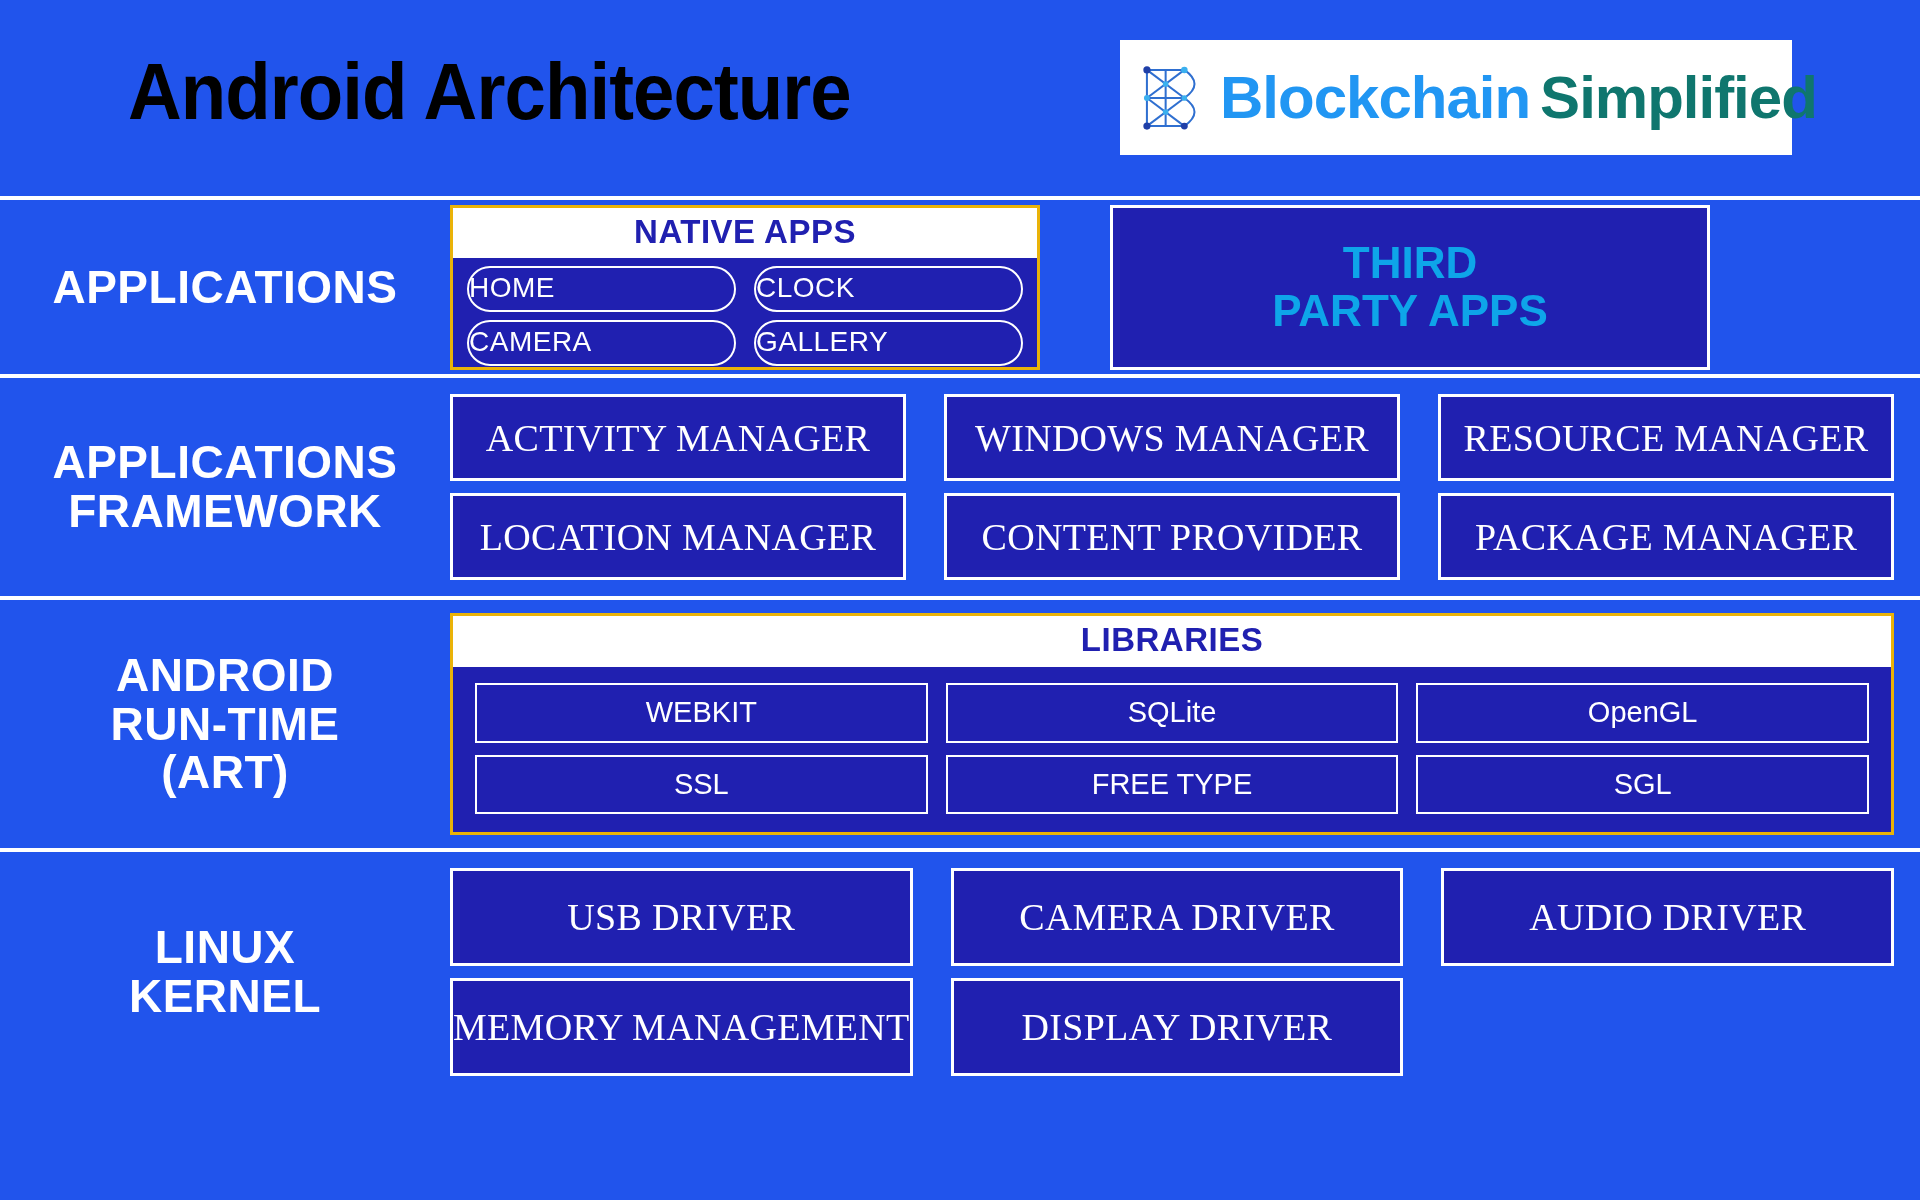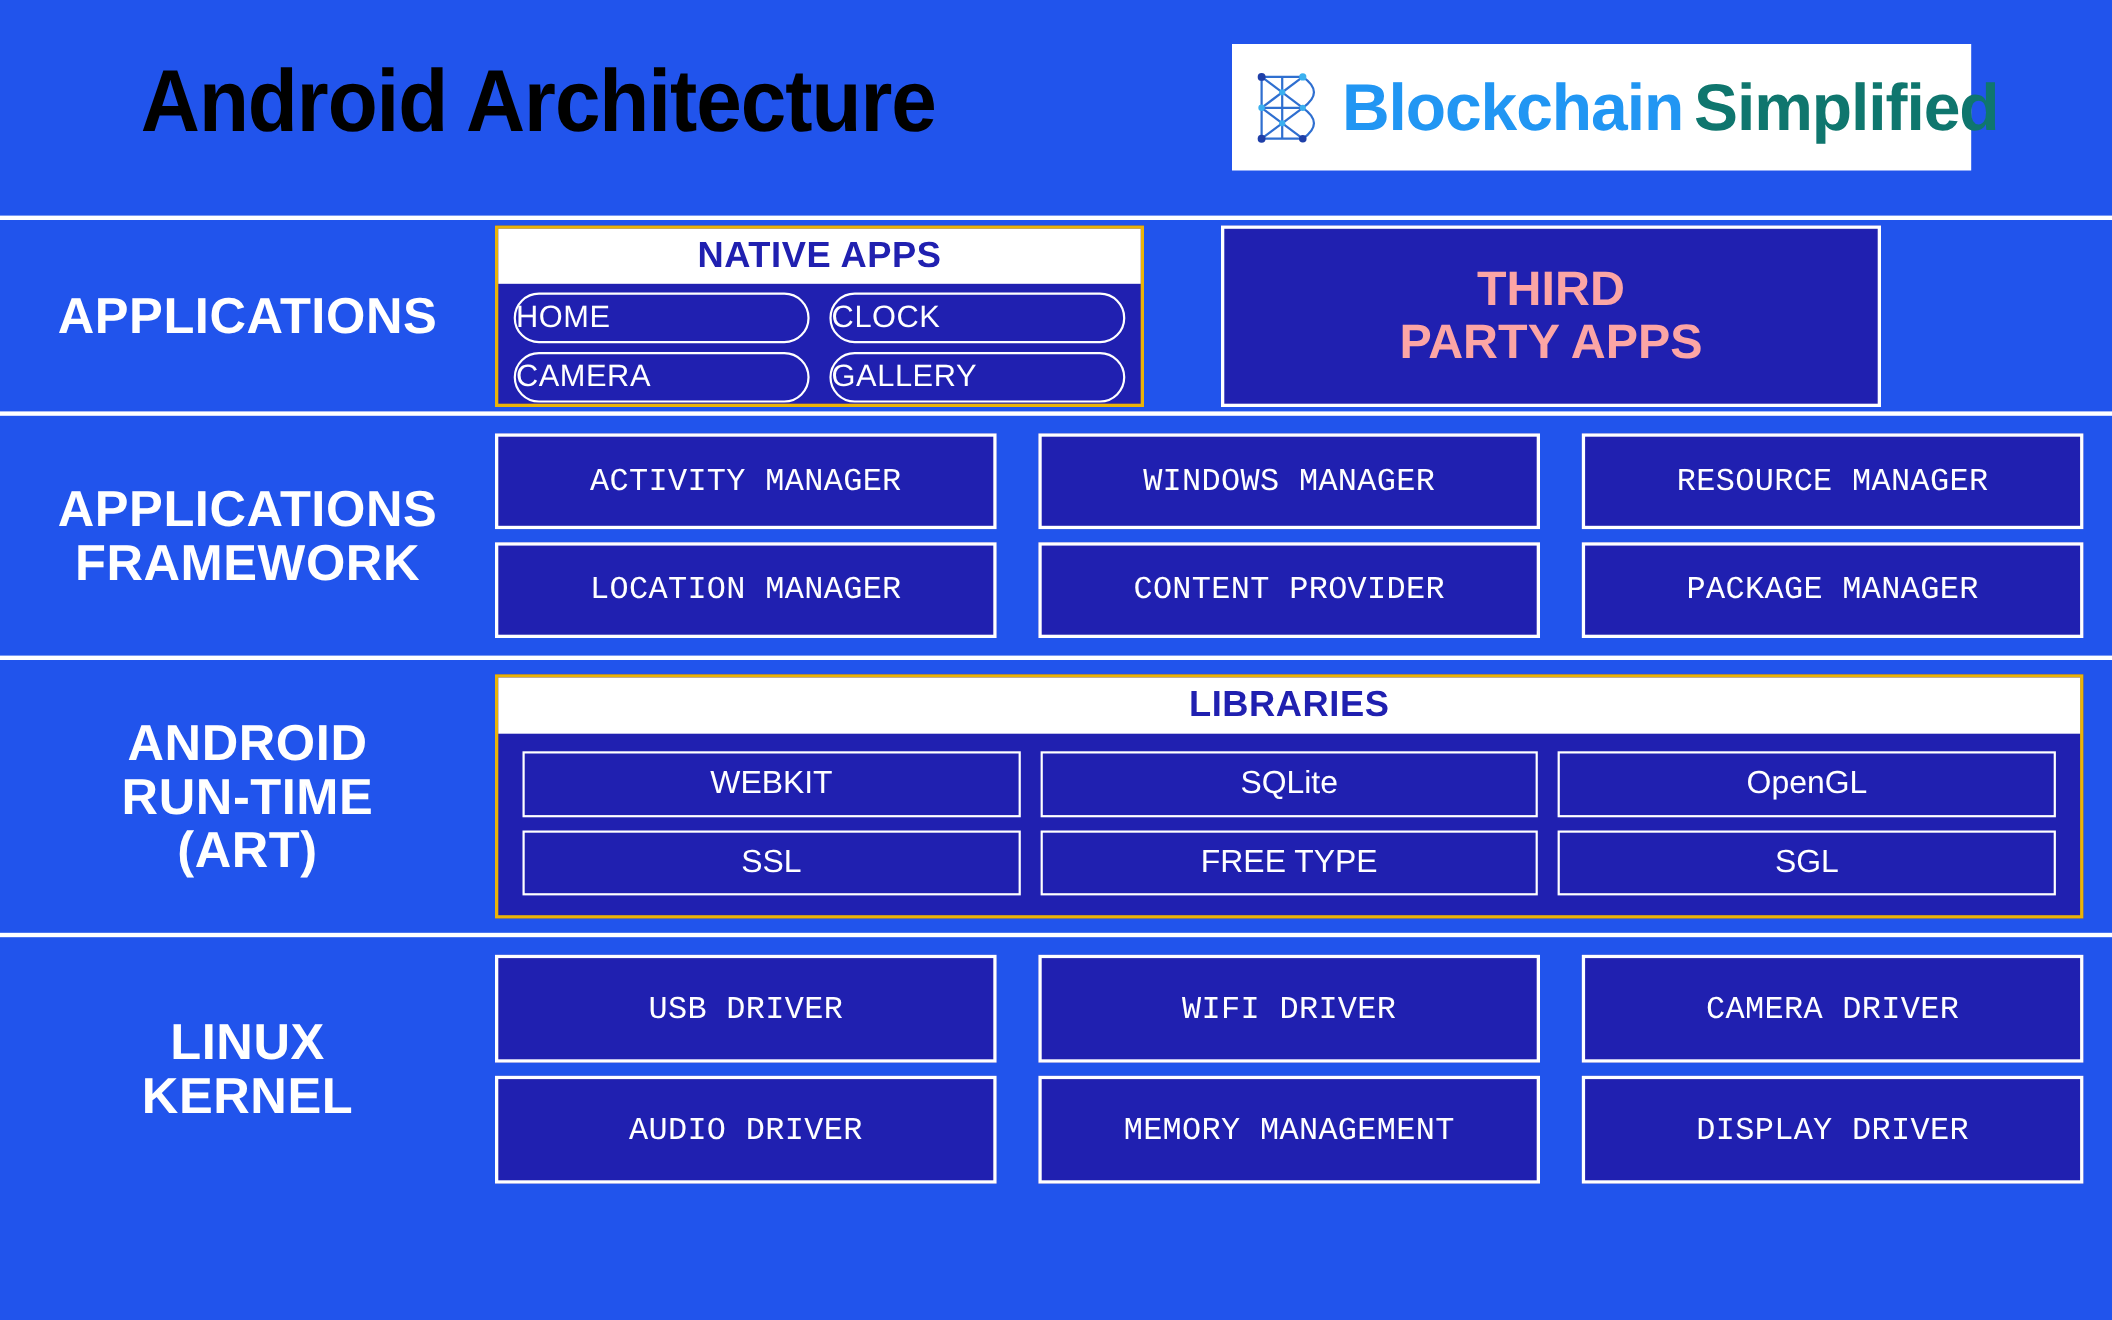--- a/index.html
+++ b/index.html
@@ -138,21 +138,21 @@
     font-family:Liberation Sans, sans-serif;
     letter-spacing:0.5px;
   }
 
   
   .third-party{
     width:600px; height:165px;
     margin-left:70px;
     border:3px solid #ffffff;
     background:#2020b0;
-    color:#fca5a5;
+    color:#0ea5e9;
     font-weight:bold;
     font-size:44px;
     line-height:1.1;
     display:flex;
     align-items:center;
     justify-content:center;
     text-align:center;
     font-family:"Liberation Sans Narrow","Liberation Sans",sans-serif;
   }
 
@@ -167,22 +167,22 @@
     padding:16px 0;
   }
   .box{
     border:3px solid #ffffff;
     background:#2020b0;
     color:#ffffff;
     display:flex;
     align-items:center;
     justify-content:center;
     text-align:center;
-    font-size:29px;
-    font-family:Liberation Mono, monospace;
+    font-size:38px;
+    font-family:Liberation Serif, serif;
     letter-spacing:0.3px;
     white-space:nowrap;
   }
 
   
   .libraries-panel{
     width:100%;
     height:222px;
     margin:0;
   }
@@ -318,21 +318,20 @@
   </div>
 
   <div class="row row-kernel">
     <div class="row-label">
       <div>LINUX</div>
       <div>KERNEL</div>
     </div>
     <div class="row-content">
       <div class="box-grid">
         <div class="box">USB DRIVER</div>
-        <div class="box">WIFI DRIVER</div>
         <div class="box">CAMERA DRIVER</div>
         <div class="box">AUDIO DRIVER</div>
         <div class="box">MEMORY MANAGEMENT</div>
         <div class="box">DISPLAY DRIVER</div>
       </div>
     </div>
   </div>
 
 </div>
 

